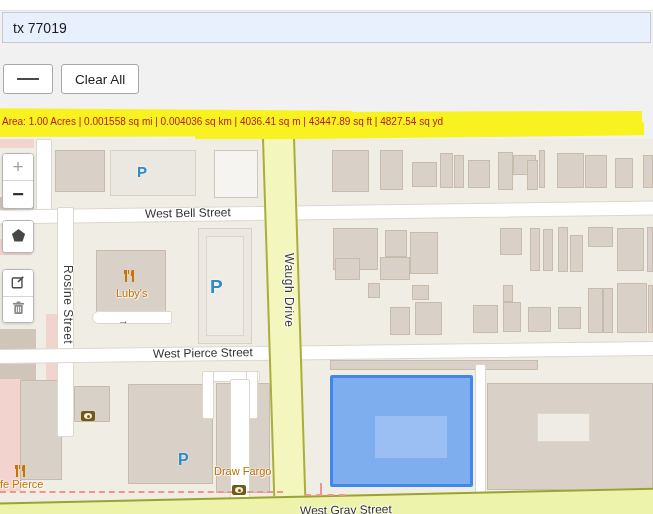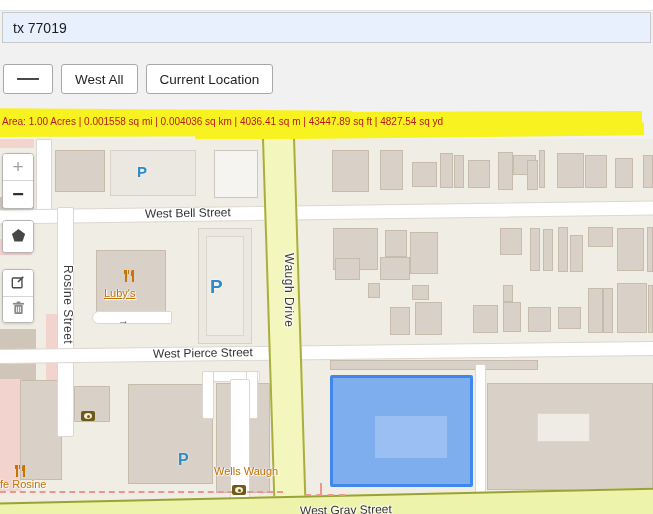--- a/index.html
+++ b/index.html
@@ -81,22 +81,21 @@
 
 <div class="topstrip"></div>
 <div class="search-wrap">
   <input class="search-input" value="tx 77019" style="">
 </div>
 
 <div class="toolbar">
   <button class="tb-btn">
     <span class="line-glyph"></span>
   </button>
-  <button class="tb-btn">West All</button>
-  <button class="tb-btn">Current Location</button>
+  <button class="tb-btn">Clear All</button>
 </div>
 
 <div class="area-bar">
   <div class="hl-bg"></div>
   <div class="area-text">Area: 1.00 Acres | 0.001558 sq mi | 0.004036 sq km | 4036.41 sq m | 43447.89 sq ft | 4827.54 sq yd</div>
 </div>
 
 <div class="map">
 
   <div class="mr p" style="left: 0px; top: 0px; width: 34px; height: 9px;"></div>
@@ -171,23 +170,23 @@
     <div class="mr ry" style="left: 268px; top: -6px; width: 33px; height: 392px; transform: rotate(-1.8deg);"></div>
     <div class="mr ryh" style="left: -10px; top: 356px; width: 690px; height: 40px; transform: rotate(-1.3deg);"></div>
     <div class="mr dh" style="left: 0px; top: 352px; width: 283px; height: 0px;"></div>
     <div class="mr dh" style="left: 305px; top: 355px; width: 40px; height: 0px;"></div>
     <div class="mr dv" style="left: 320px; top: 344px; width: 0px; height: 12px;"></div>
     <div class="mt sl" style="left: 145px; top: 68px; transform: rotate(-1deg);">West Bell Street</div>
     <div class="mt sl" style="left: 153px; top: 208px; transform: rotate(-1deg);">West Pierce Street</div>
     <div class="mt sl" style="left: 300px; top: 365px; transform: rotate(-1deg);">West Gray Street</div>
     <div class="mt slv" style="left: 283px; top: 114px;">Waugh Drive</div>
     <div class="mt slv" style="left: 62px; top: 126px;">Rosine Street</div>
-    <div class="mt poi" style="left: 104px; top: 149px; text-decoration: underline;">Luby's</div>
-    <div class="mt poi" style="left: 214px; top: 327px;">Wells Waugh</div>
-    <div class="mt poi" style="left: 0px; top: 340px;">fe Rosine</div>
+    <div class="mt poi" style="left: 116px; top: 149px;">Luby's</div>
+    <div class="mt poi" style="left: 214px; top: 327px;">Draw Fargo</div>
+    <div class="mt poi" style="left: 0px; top: 340px;">fe Pierce</div>
     <div class="mt pk" style="left: 137px; top: 25px; font-size: 15px;">P</div>
     <div class="mt pk" style="left: 210px; top: 138px; font-size: 19px;">P</div>
     <div class="mt pk" style="left: 178px; top: 313px; font-size: 16px;">P</div>
     <div class="mt ar" style="left: 118px; top: 176px;">→</div>
     <div class="mt food-i" style="left: 124px; top: 131px;"></div>
     <div class="mt food-i" style="left: 15px; top: 314px;"></div>
     <div class="mt bank-i" style="left: 81px; top: 248px;"></div>
     <div class="mt bank-i" style="left: 232px; top: 312px;"></div>
     <div class="poly">
     <div class="poly-inner"></div>

